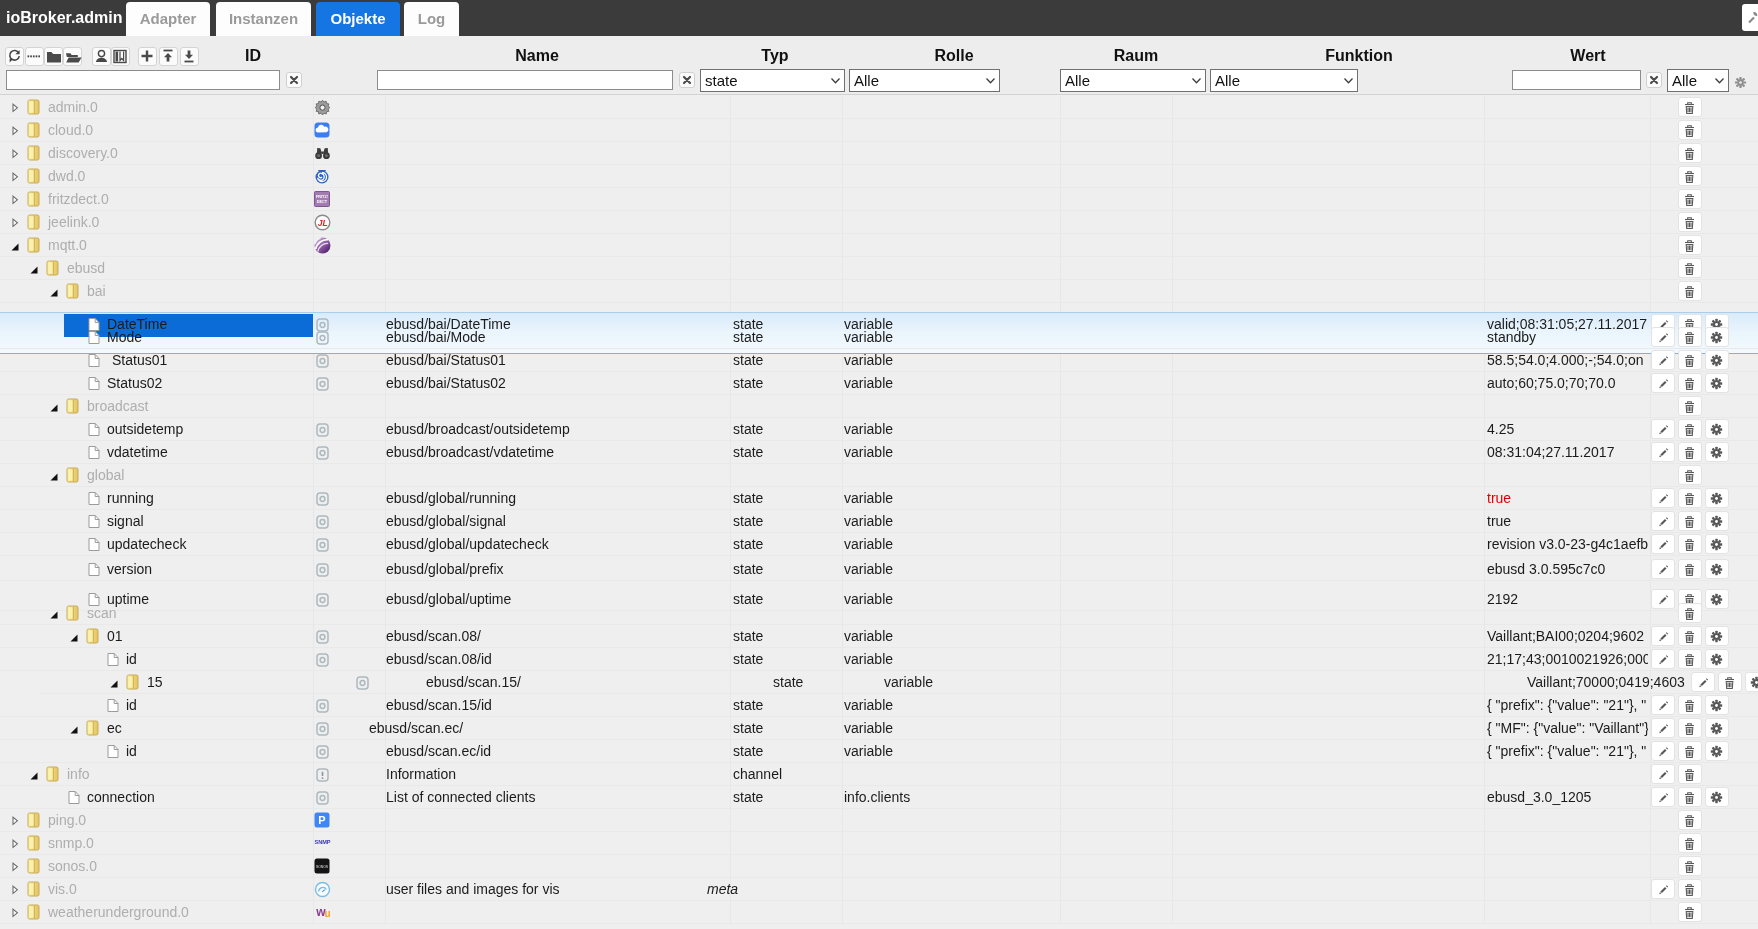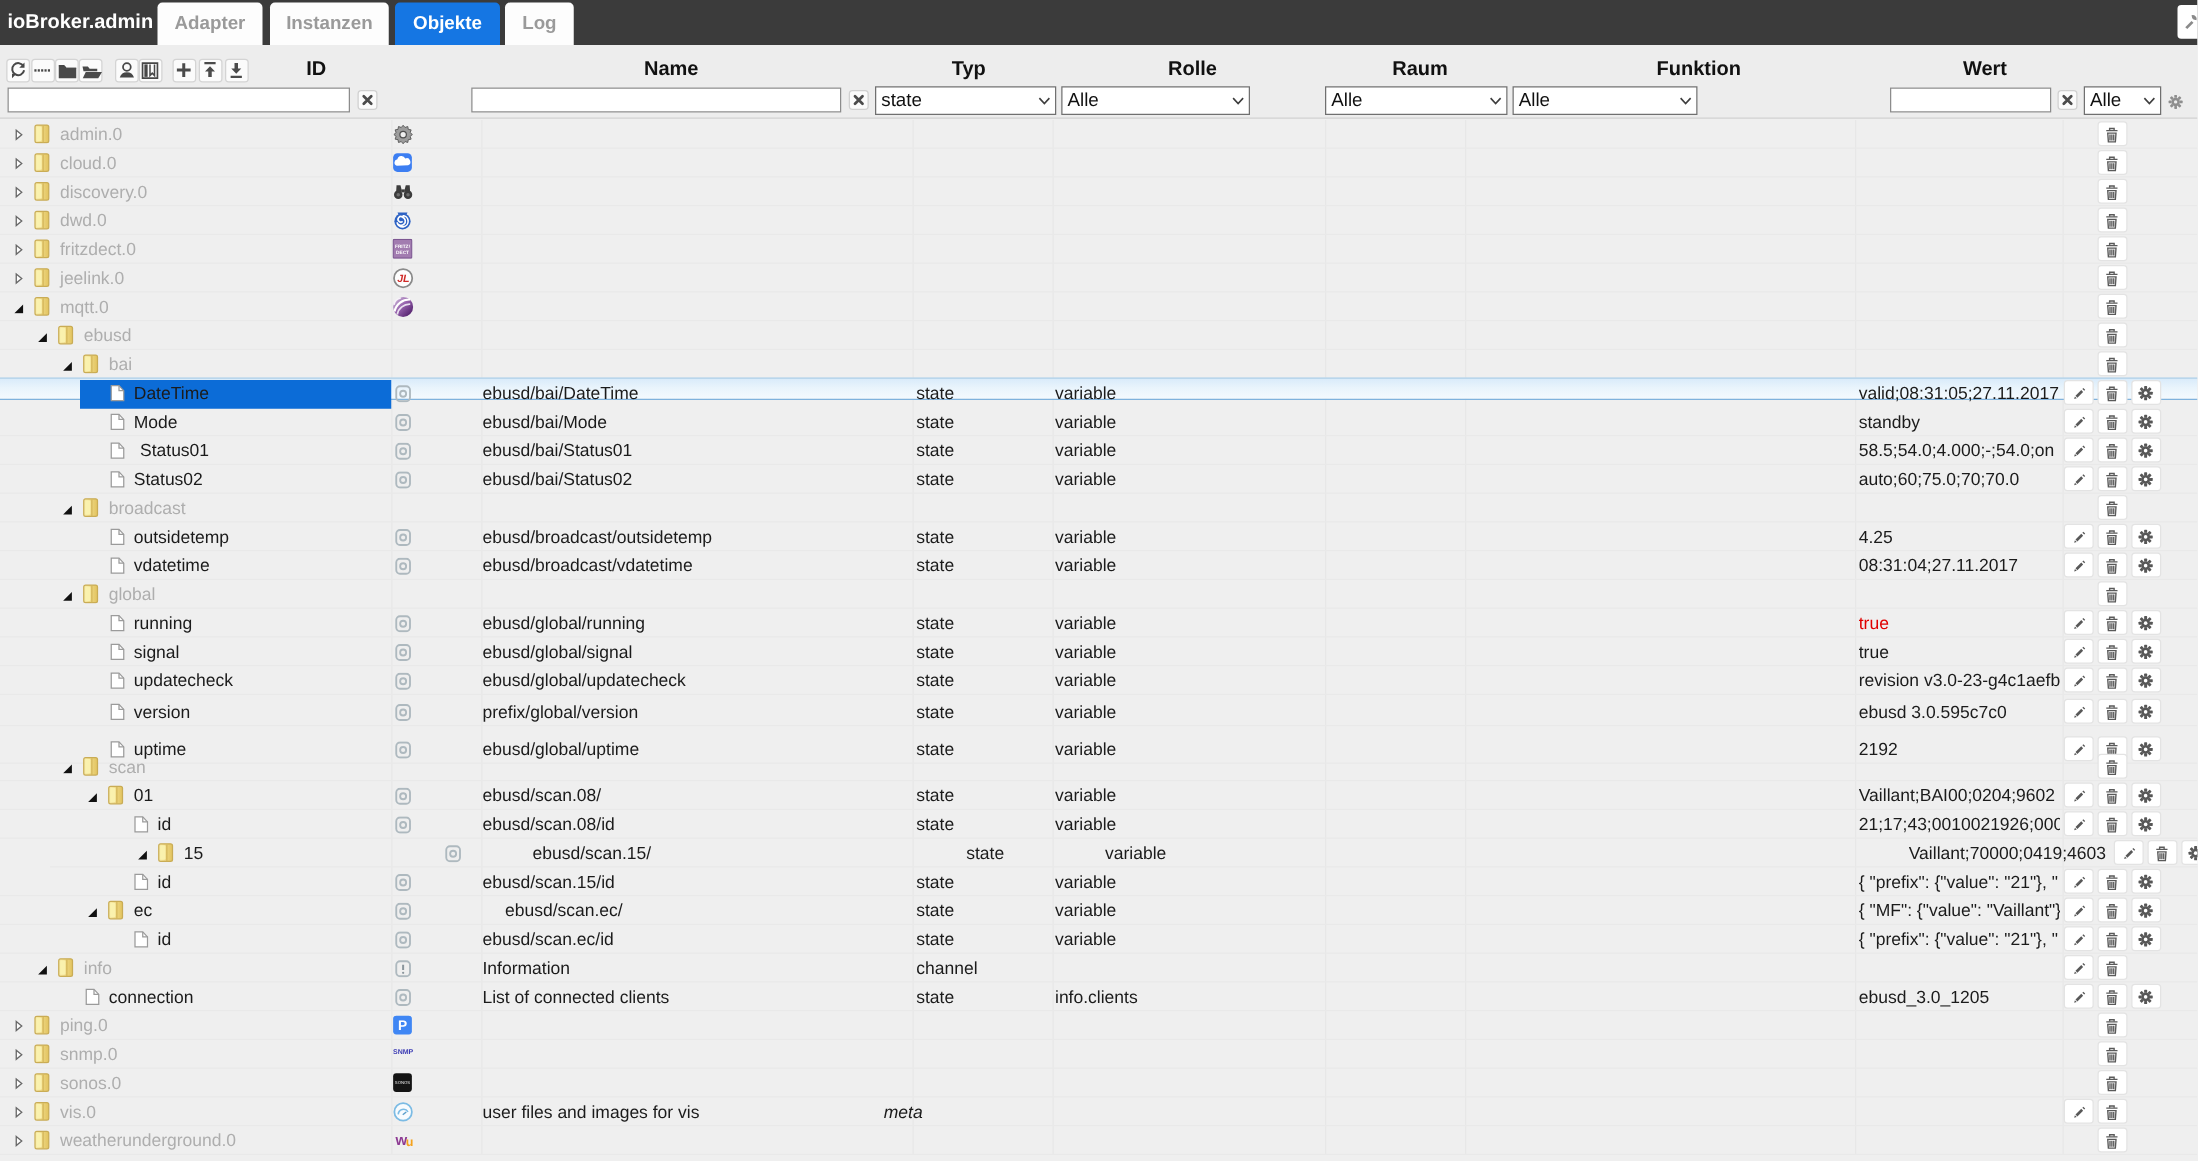--- a/index.html
+++ b/index.html
@@ -508,21 +508,21 @@
       <svg width="13" height="14" style="">
         <g stroke="#5a5a5a" fill="none" stroke-width="1.1">
 <path d="M2 3.5 h9"></path>
           <path d="M4.7 3.2 v-1.4 h3.6 v1.4"></path>
 <path d="M3.2 5.5 h6.6 l-0.5 7 h-5.6 z"></path>
 <path d="M5 6.5 v4.8 M6.5 6.5 v4.8 M8 6.5 v4.8"></path>
         </g>
       </svg>
     </div>
   </div>
-<div class="row selrow a" style="top:302px;height:18px;">
+<div class="row selrow a" style="top:312px;height:42px;">
     <div class="sellabel"></div>
     <span style="left:88px;top:4px;">
       <svg width="12" height="15" style="">
         <path d="M1 1.5 h6.2 l3.8 4 v8 H1 z" fill="#fff" stroke="#9b9b9b" stroke-width="1"></path>
         <path d="M7.2 1.5 v4 h4" fill="none" stroke="#9b9b9b" stroke-width="1"></path>
       </svg>
     </span>
     <span class="" style="left:107px;">DateTime</span>
     <span style="left:316px;top:5px;">
       <svg width="13" height="14" style="">
@@ -1127,21 +1127,21 @@
         <path d="M7.2 1.5 v4 h4" fill="none" stroke="#9b9b9b" stroke-width="1"></path>
       </svg>
     </span>
     <span class="" style="left:107px;">version</span>
     <span style="left:316px;top:5px;">
       <svg width="13" height="14" style="">
         <rect x="1" y="1" width="11" height="12" rx="3" fill="none" stroke="#aeb9bf" stroke-width="1.5"></rect>
         <circle cx="6.5" cy="7" r="2.4" fill="none" stroke="#aeb9bf" stroke-width="1.5"></circle>
       </svg>
     </span>
-    <span style="left:386px;">prefix/global/version</span>
+    <span style="left:386px;">ebusd/global/prefix</span>
     <span style="left:733px;">state</span>
     <span style="left:844px;">variable</span>
     <span class="wert">ebusd 3.0.595c7c0</span>
     <div class="a ab" style="left:1651px;">
       <svg width="13" height="13" style="">
         <path d="M4.4 8.6 L9.0 4.0 l1.5 1.5 L5.9 10.1 z" fill="#585858"></path>
         <path d="M3.3 11.2 l0.65-2.1 1.45 1.45 z" fill="#585858"></path>
         <path d="M9.9 3.1 l0.75-0.75 1.5 1.5-0.75 0.75 z" fill="#585858"></path>
       </svg>
     </div>
@@ -1468,21 +1468,21 @@
 <path d="M7.5 1.5 v13.5" stroke="#d3b558" stroke-width="1"></path>
       </svg>
     </span>
     <span class="" style="left:107px;">ec</span>
     <span style="left:316px;top:5px;">
       <svg width="13" height="14" style="">
         <rect x="1" y="1" width="11" height="12" rx="3" fill="none" stroke="#aeb9bf" stroke-width="1.5"></rect>
         <circle cx="6.5" cy="7" r="2.4" fill="none" stroke="#aeb9bf" stroke-width="1.5"></circle>
       </svg>
     </span>
-    <span style="left:404px;">ebusd/scan.ec/</span>
+    <span style="left:369px;">ebusd/scan.ec/</span>
     <span style="left:733px;">state</span>
     <span style="left:844px;">variable</span>
     <span class="wert">{ "MF": {"value": "Vaillant"},</span>
     <div class="a ab" style="left:1651px;">
       <svg width="13" height="13" style="">
         <path d="M4.4 8.6 L9.0 4.0 l1.5 1.5 L5.9 10.1 z" fill="#585858"></path>
         <path d="M3.3 11.2 l0.65-2.1 1.45 1.45 z" fill="#585858"></path>
         <path d="M9.9 3.1 l0.75-0.75 1.5 1.5-0.75 0.75 z" fill="#585858"></path>
       </svg>
     </div>

